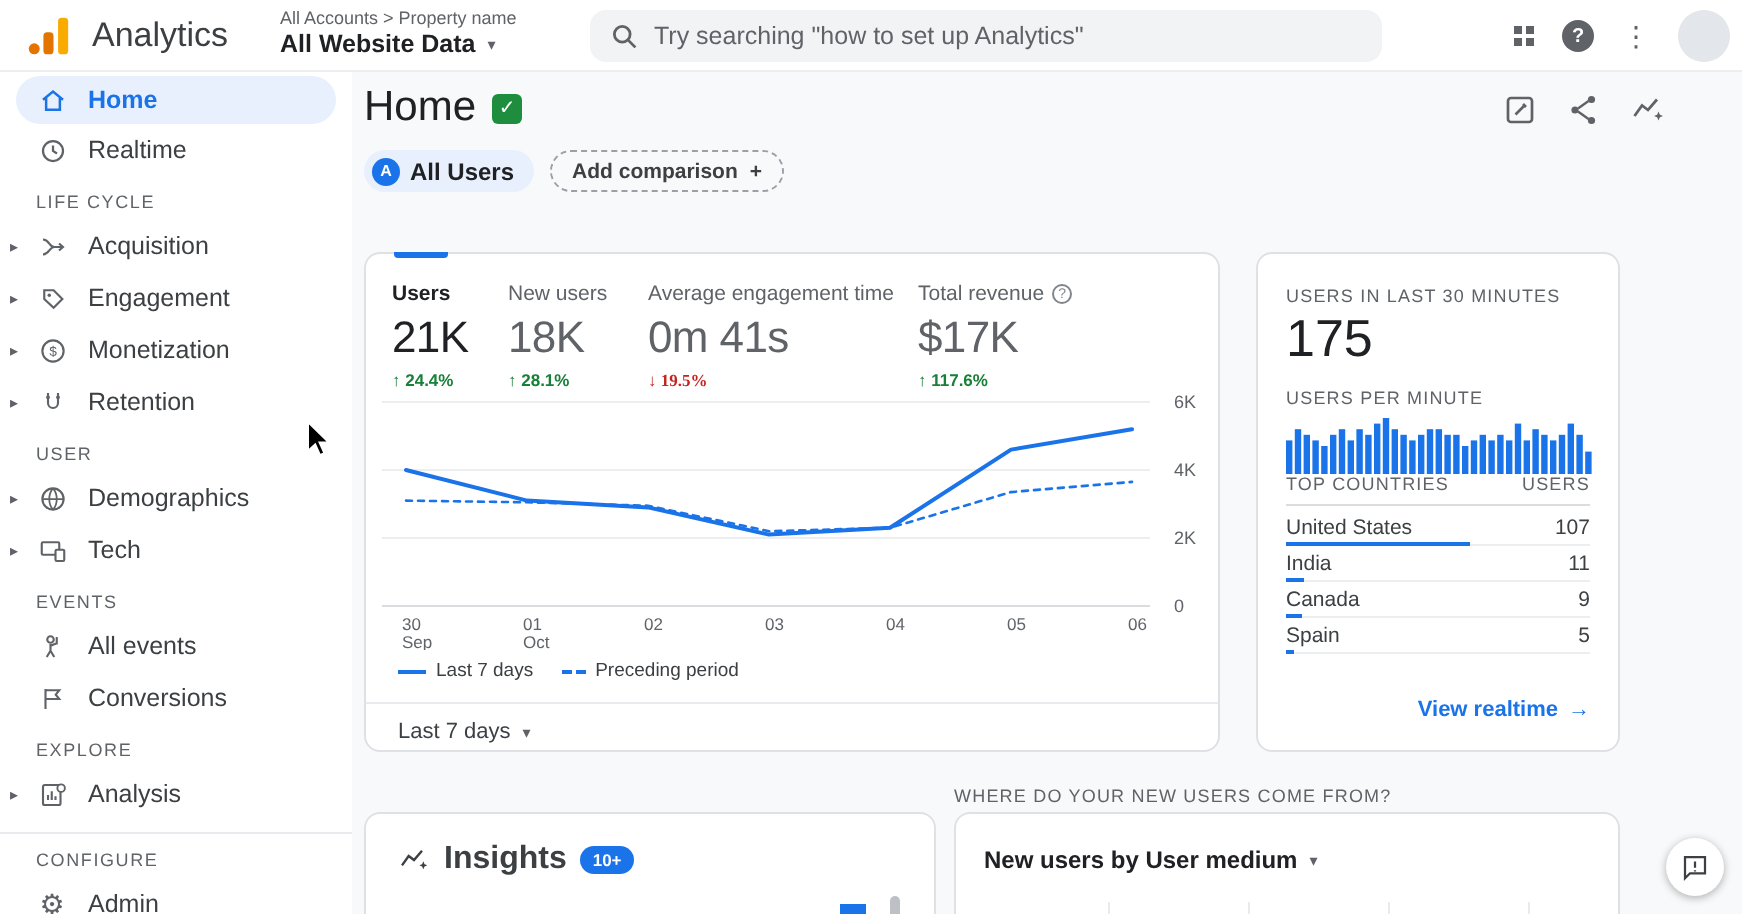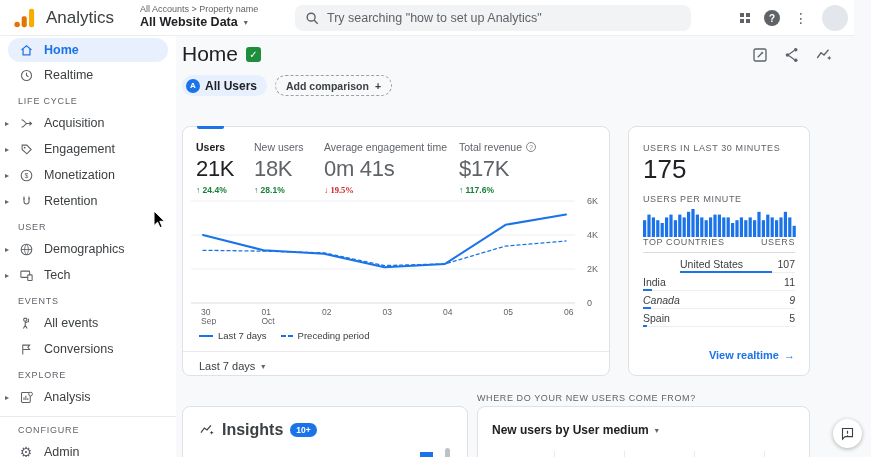--- a/index.html
+++ b/index.html
@@ -1,20 +1,20 @@
 <!DOCTYPE html>
 <html><head>
 <meta charset="utf-8">
 <style>
   * { margin:0; padding:0; box-sizing:border-box; }
   body { font-family:"Liberation Sans","DejaVu Sans",sans-serif; background:#fff; }
   .screen { position:relative; width:871px; height:457px; overflow:hidden; background:#f8f9fa; }
 
   
-  .appbar { position:absolute; top:0; left:0; right:17px; height:36px; background:#fff;
+  .appbar { position:absolute; top:0; left:0; right:0; height:36px; background:#fff;
             border-bottom:1px solid #eceef0; z-index:10; }
   .logo-wrap { position:absolute; left:12px; top:7px; display:flex; align-items:center; gap:10px; }
   .product-name { font-size:17px; color:#3c4043; }
   .property-block { position:absolute; left:140px; top:4px; }
   .breadcrumb { font-size:9px; color:#5f6368; }
   .property-row { display:flex; align-items:center; gap:6px; margin-top:1px; cursor:pointer; }
   .property-name { font-size:12.5px; color:#202124; font-weight:700; }
   .caret { font-size:8px; color:#5f6368; }
   .searchbar { position:absolute; left:295px; top:5px; width:396px; height:26px; background:#f1f3f4;
                border-radius:8px; display:flex; align-items:center; padding:0 10px; gap:8px; }
@@ -433,31 +433,31 @@
             <rect x="140.80" y="4.80" width="3.20" height="25.20" fill="#1a73e8"></rect>
             <rect x="145.20" y="10.40" width="3.20" height="19.60" fill="#1a73e8"></rect>
             <rect x="149.60" y="18.80" width="3.20" height="11.20" fill="#1a73e8"></rect>
           </svg>
       </div>
       <div class="rt-table-head">
         <span class="rt-caps">TOP COUNTRIES</span>
         <span class="rt-caps">USERS</span>
       </div>
 
-      <div class="country-row" style="top:128px;margin-left:37px;">
+      <div class="country-row" style="top:128px;">
         <span class="country-name">United States</span>
         <span class="country-users">107</span>
         <span class="country-bar" style="width: 92px;"></span>
       </div>
       <div class="country-row" style="top:146px;">
         <span class="country-name">India</span>
         <span class="country-users">11</span>
         <span class="country-bar" style="width: 9px;"></span>
       </div>
-      <div class="country-row" style="top:164px;font-style:italic;">
+      <div class="country-row" style="top:164px;">
         <span class="country-name">Canada</span>
         <span class="country-users">9</span>
         <span class="country-bar" style="width: 8px;"></span>
       </div>
       <div class="country-row" style="top:182px;">
         <span class="country-name">Spain</span>
         <span class="country-users">5</span>
         <span class="country-bar" style="width: 4px;"></span>
       </div>
 

